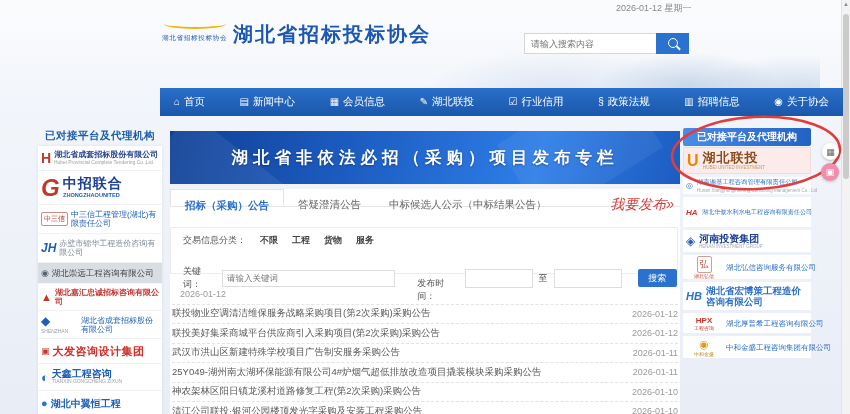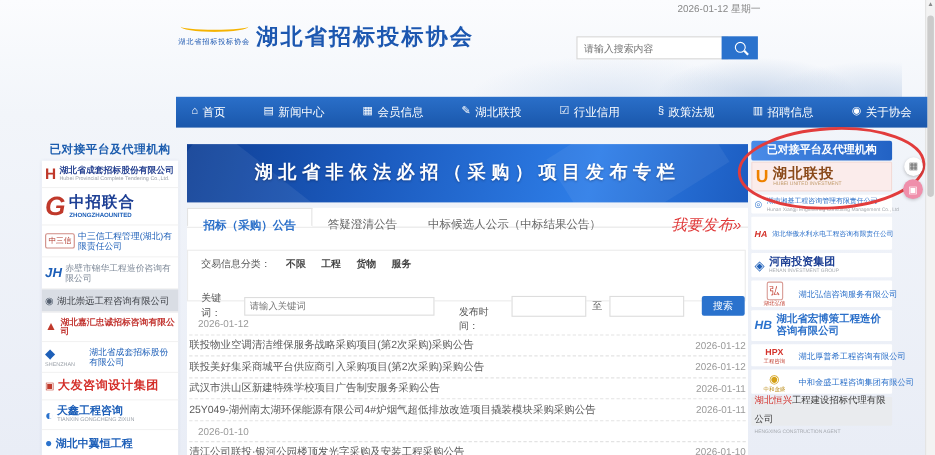--- a/index.html
+++ b/index.html
@@ -289,20 +289,21 @@
     </div>
   <div class="anrow">
       <span class="antitle">武汉市洪山区新建特殊学校项目广告制安服务采购公告</span>
       <span class="andate">2026-01-11</span>
     </div>
   <div class="anrow">
       <span class="antitle">25Y049-湖州南太湖环保能源有限公司4#炉烟气超低排放改造项目撬装模块采购采购公告</span>
       <span class="andate">2026-01-11</span>
     </div>
   <div class="anrow">
+      <span class="antitle">神农架林区阳日镇龙溪村道路修复工程(第2次采购)采购公告</span>
       <span class="andate">2026-01-10</span>
     </div>
   <div class="anrow">
       <span class="antitle">清江公司联投·银河公园楼顶发光字采购及安装工程采购公告</span>
       <span class="andate">2026-01-10</span>
     </div>
 </div>
 
 <div class="abs rsb-title">已对接平台及代理机构</div>
 <div class="abs rsb">
@@ -349,26 +350,20 @@
       </span>
     <span class="rname">湖北厚普希工程咨询有限公司</span>
   </div>
   <div class="rrow q7">
     <span class="rlogocol">
         <span class="rlogo">◉</span>
     <span class="rsub">中和金盛</span>
       </span>
     <span class="rname">中和金盛工程咨询集团有限公司</span>
   </div>
-  <div class="rrow q8">
-    <span class="rcol">
-        <span><span class="hx-red">湖北恒兴</span><span class="hx-rest">工程建设招标代理有限公司</span></span>
-    <span class="ren">HENGXING CONSTRUCTION AGENT</span>
-      </span>
-  </div>
 </div>
 
 <svg class="abs annotation" viewBox="0 0 180 86">
   <ellipse cx="90" cy="42" rx="84" ry="36" fill="none" stroke="#e23c3c" stroke-width="2.6" transform="rotate(-3 90 42)"></ellipse>
 </svg>
 
 <div class="abs float-btn f1">
     <span>▦</span>
   </div>
 <div class="abs float-btn f2">

